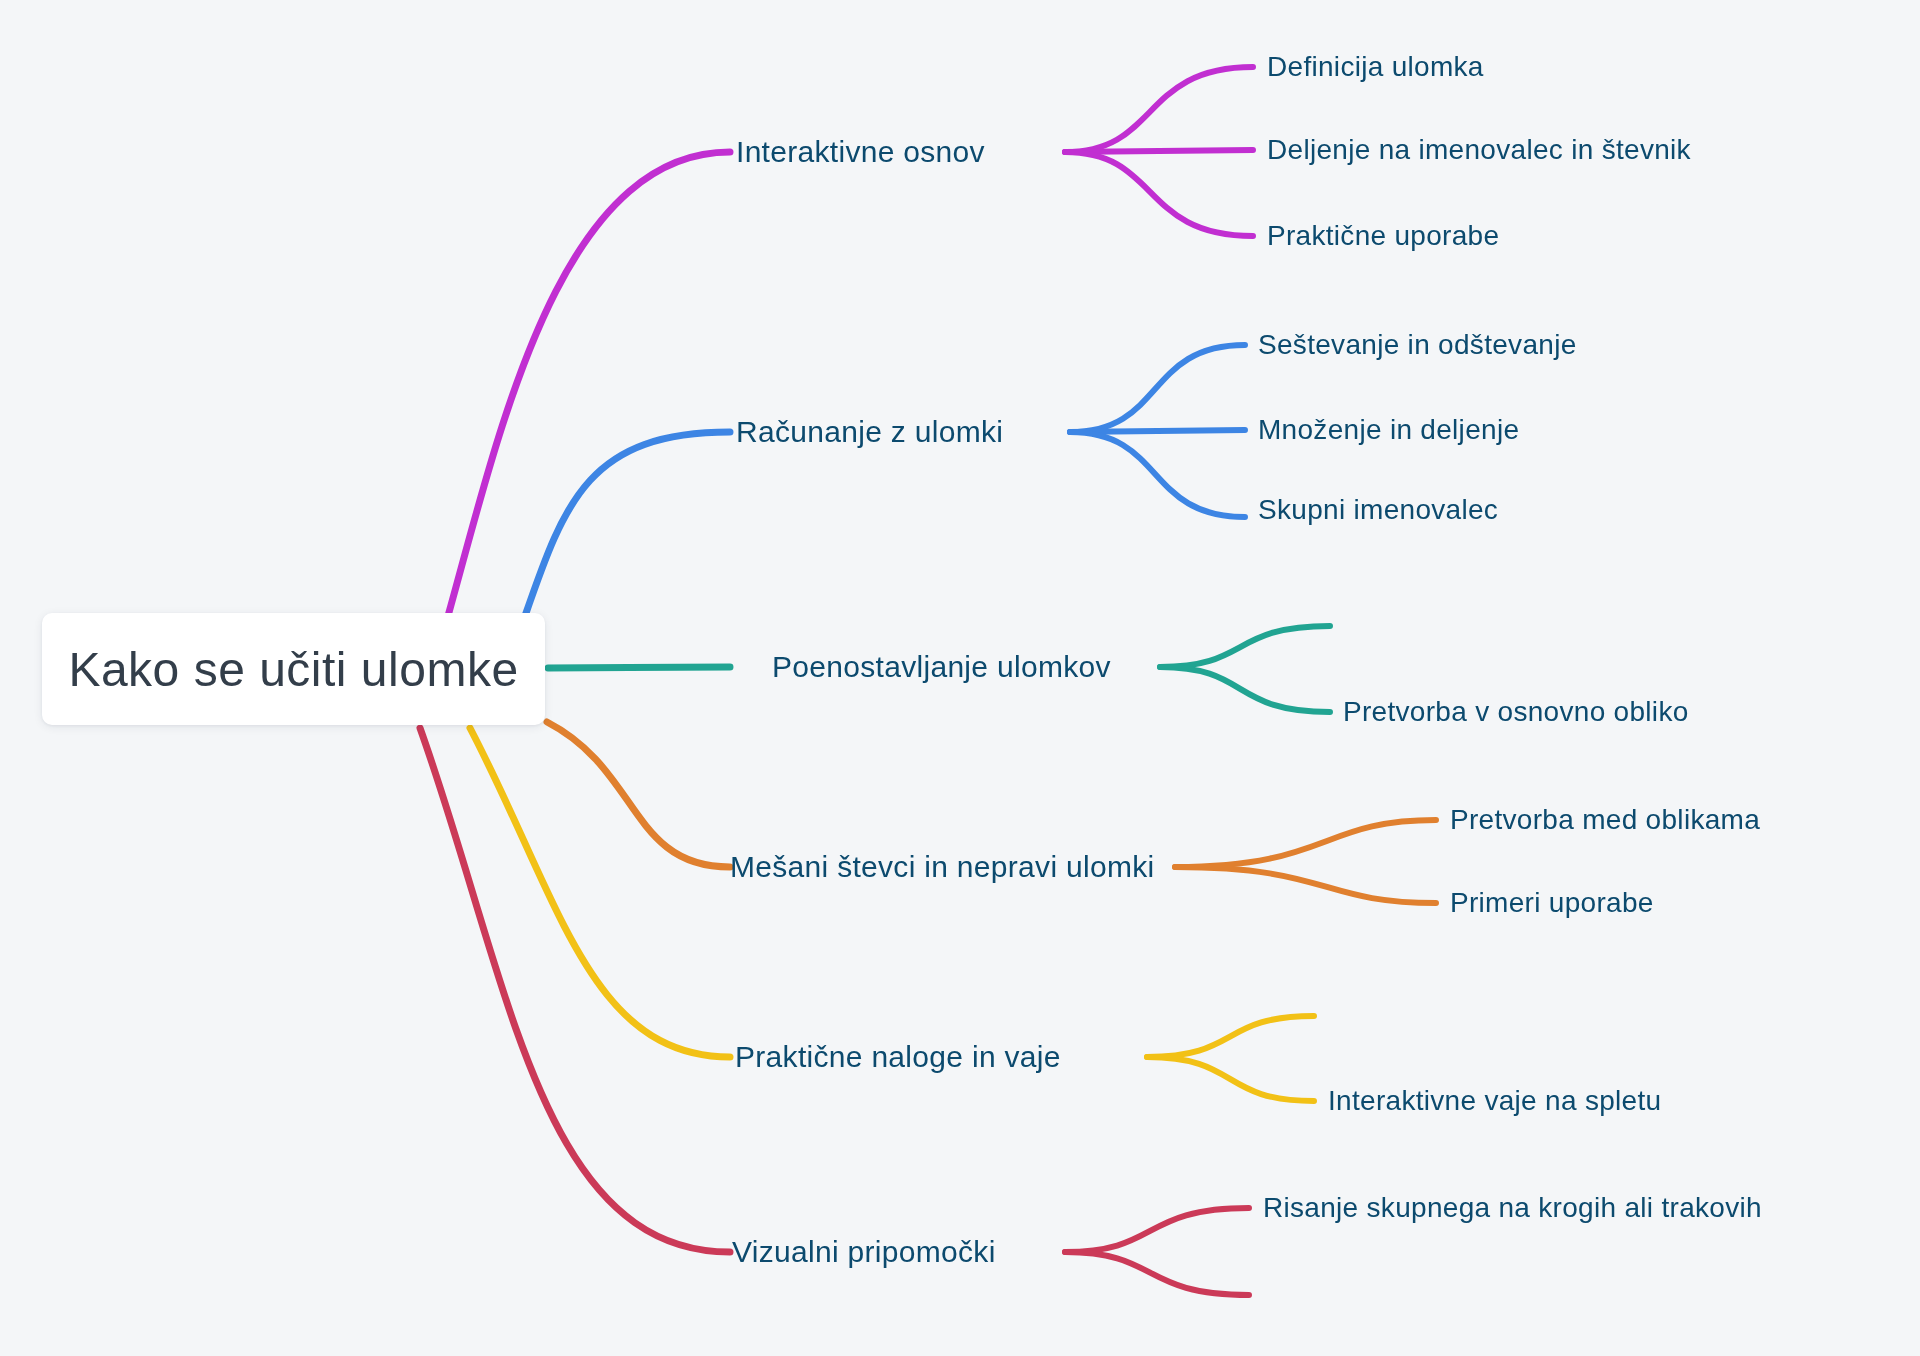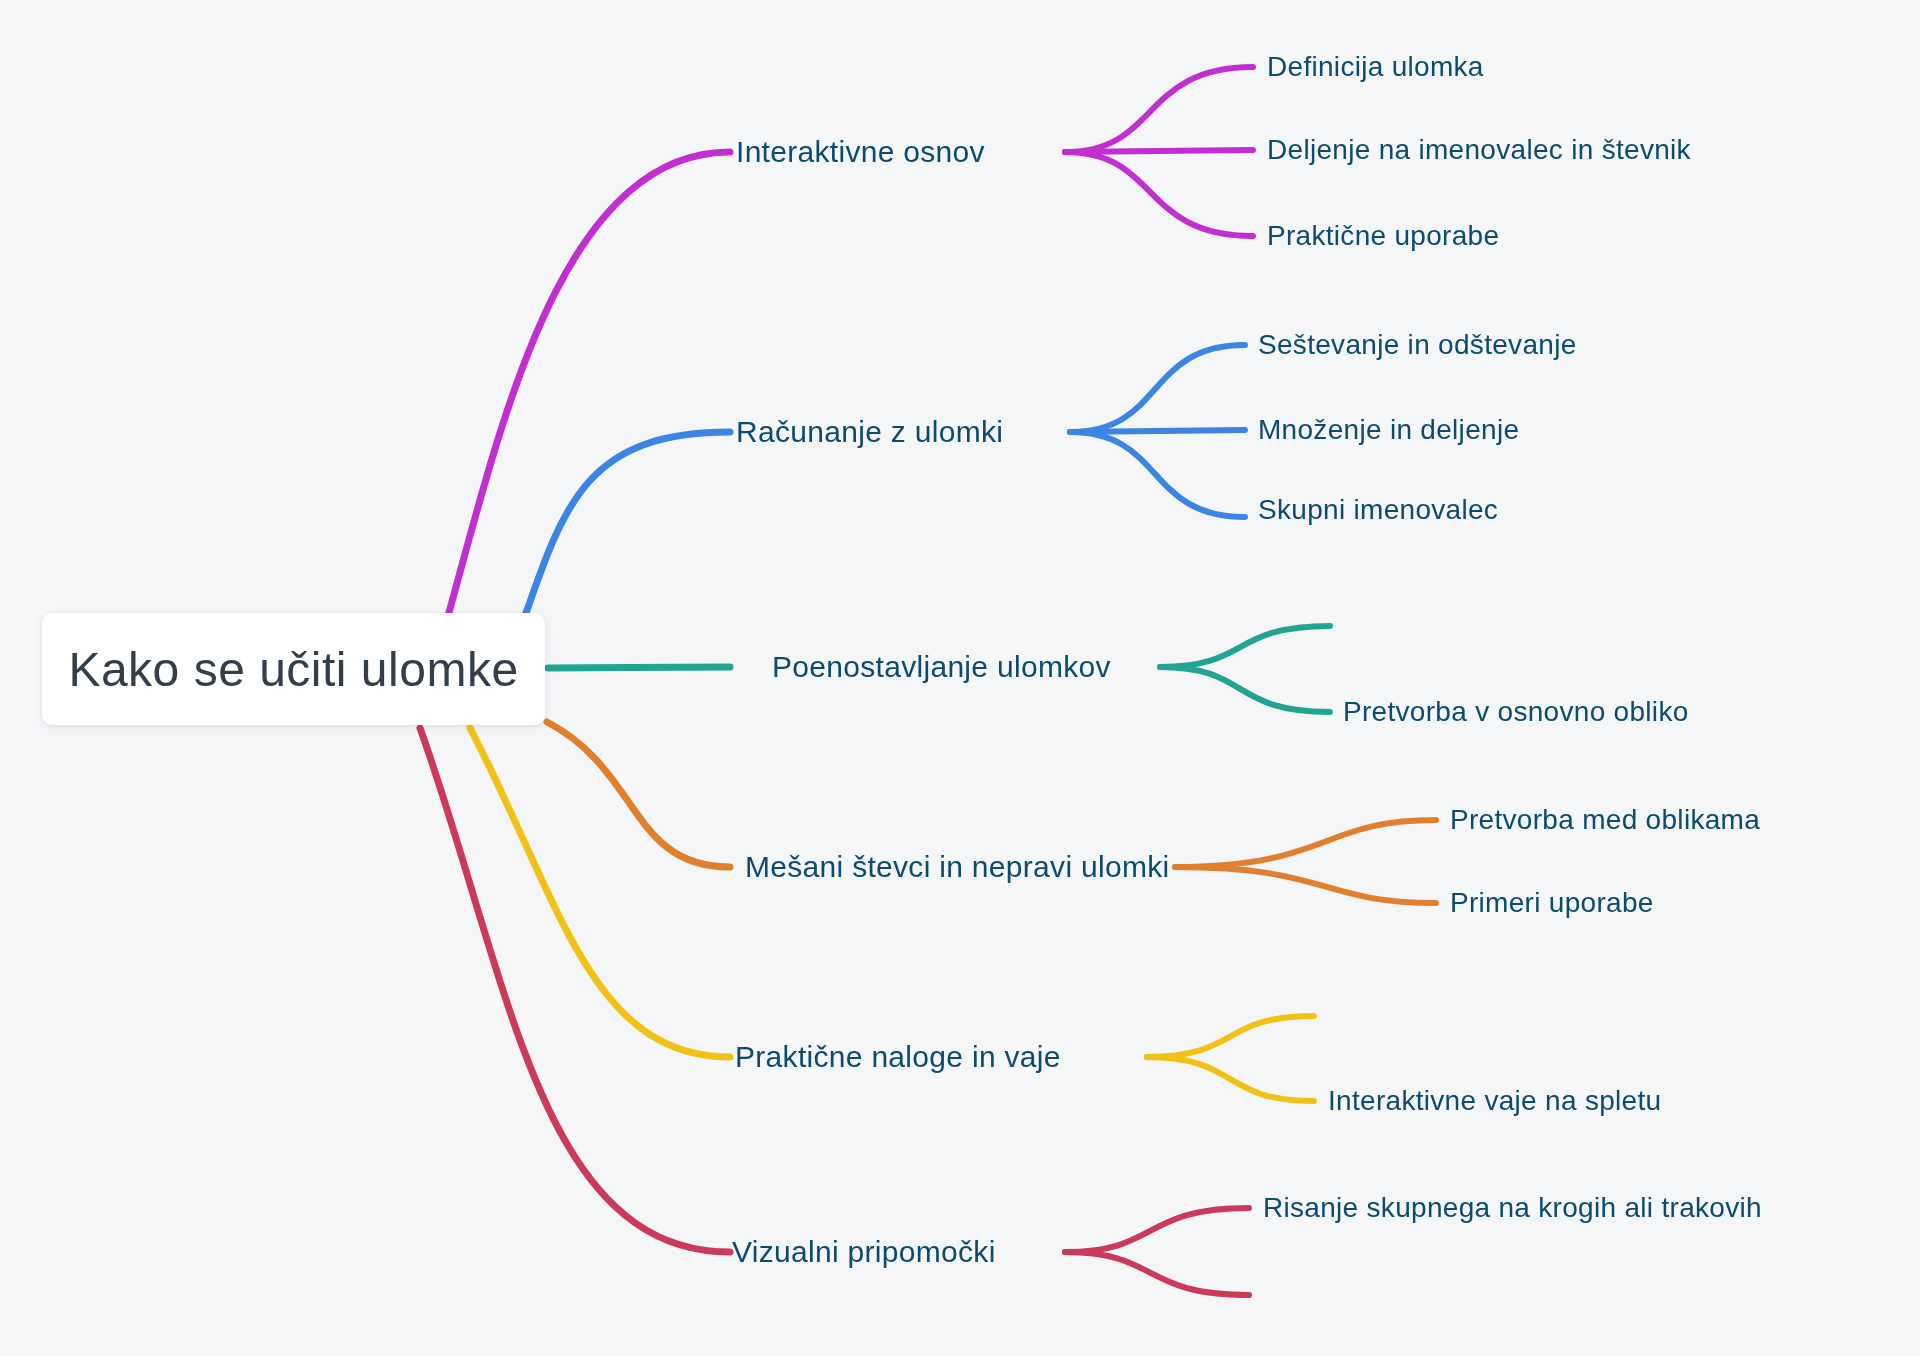--- a/index.html
+++ b/index.html
@@ -106,21 +106,21 @@
   <div class="label child-label" style="left:1267px; top:236px;">Praktične uporabe</div>
 
   <div class="label branch-label" style="left:736px; top:432px;">Računanje z ulomki</div>
   <div class="label child-label" style="left:1258px; top:345px;">Seštevanje in odštevanje</div>
   <div class="label child-label" style="left:1258px; top:430px;">Množenje in deljenje</div>
   <div class="label child-label" style="left:1258px; top:510px;">Skupni imenovalec</div>
 
   <div class="label branch-label" style="left:736px; top:667px;margin-left:36px;">Poenostavljanje ulomkov</div>
   <div class="label child-label" style="left:1343px; top:712px;">Pretvorba v osnovno obliko</div>
 
-  <div class="label branch-label" style="left:730px; top:867px;margin-left:15px;">Mešani števci in nepravi ulomki</div>
+  <div class="label branch-label" style="left:730px; top:867px;">Mešani števci in nepravi ulomki</div>
   <div class="label child-label" style="left:1450px; top:820px;">Pretvorba med oblikama</div>
   <div class="label child-label" style="left:1450px; top:903px;">Primeri uporabe</div>
 
   <div class="label branch-label" style="left:735px; top:1057px;">Praktične naloge in vaje</div>
   <div class="label child-label" style="left:1328px; top:1101px;">Interaktivne vaje na spletu</div>
 
   <div class="label branch-label" style="left:732px; top:1252px;">Vizualni pripomočki</div>
   <div class="label child-label" style="left:1263px; top:1208px;">Risanje skupnega na krogih ali trakovih</div>
 
 </div>

